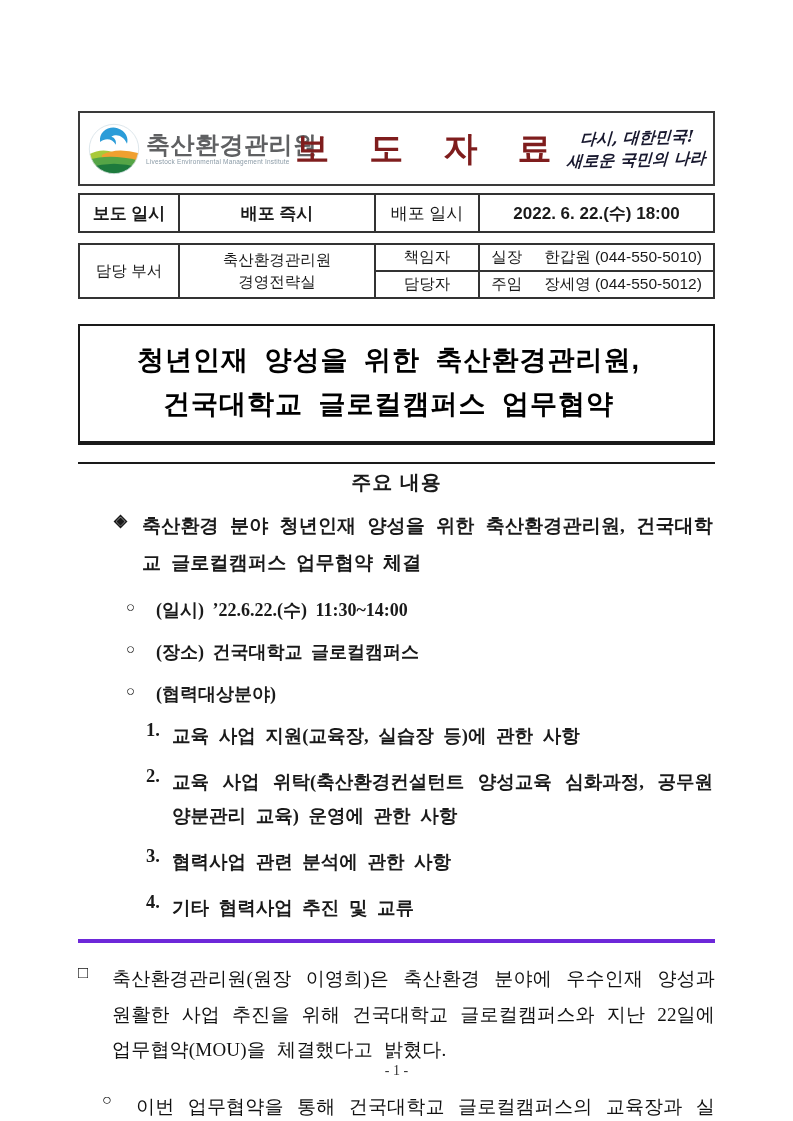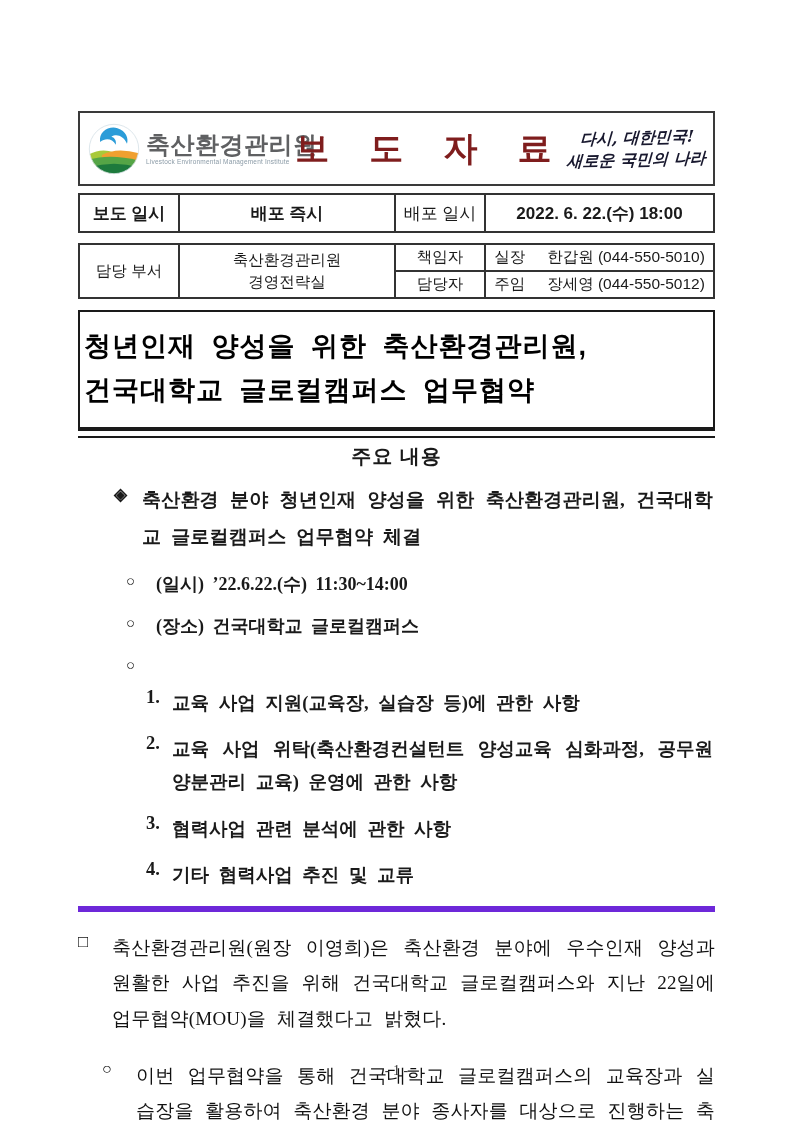--- a/index.html
+++ b/index.html
@@ -54,53 +54,53 @@
 
   
   table { border-collapse: collapse; width: 100%; table-layout: fixed; }
   .info-table { margin-top: 7px; }
   .info-table td {
     border: 2px solid #333;
     text-align: center; vertical-align: middle;
     font-family: "Liberation Sans", sans-serif;
     height: 38px; font-size: 17px;
   }
-  .c1 { width: 100px; } .c2 { width: 216px; margin-top: 28px; } .c3 { width: 90px; }
+  .c1 { width: 100px; } .c2 { width: 196px; margin-top: 28px; } .c3 { width: 104px; }
   .bold { font-weight: bold; }
 
   .dept-table { margin-top: 10px; }
   .dept-table td {
     border: 2px solid #333;
     text-align: center; vertical-align: middle;
     font-family: "Liberation Sans", sans-serif;
     font-size: 15.5px; height: 27px;
   }
   .dept-lines { line-height: 1.45; }
   .contact-val { display: flex; justify-content: center; align-items: center; gap: 22px; white-space: nowrap; }
 
   
   .title-box {
-    margin-top: 11px;
+    margin-top: 25px;
     border: 2px solid #1a1a1a;
     border-bottom-width: 4px;
     padding: 13px 20px 15px 4px;
-    text-align: left;
+    text-align: center;
   }
   .title-line {
     font-family: "Liberation Sans", sans-serif;
     font-size: 27px; font-weight: bold; color: #000;
     letter-spacing: 1px; word-spacing: 7px; line-height: 1.62;
     white-space: nowrap;
   }
 
   
   .summary {
-    margin-top: 5px;
+    margin-top: 17px;
     border-top: 2px solid #1a1a1a;
-    border-bottom: 6px solid #6d28d9;
+    border-bottom: 4px solid #6d28d9;
     padding: 5px 2px 14px 2px;
   }
   .summary-heading {
     text-align: center;
     font-family: "Liberation Sans", sans-serif;
     font-size: 20px; font-weight: bold; letter-spacing: 1px;
   }
   .s-row { display: flex; align-items: flex-start; font-weight: bold; }
   .diamond-row { margin-top: 12px; font-size: 19px; padding-left: 34px; }
   .diamond-row .marker { width: 28px; flex: 0 0 auto; font-size: 17px; padding-top: 2px; }
@@ -222,20 +222,21 @@
     <div class="s-row circle-row">
       <span class="marker">○</span>
       <span class="txt">(일시) ’22.6.22.(수) 11:30~14:00</span>
     </div>
     <div class="s-row circle-row">
       <span class="marker">○</span>
       <span class="txt">(장소) 건국대학교 글로컬캠퍼스</span>
     </div>
     <div class="s-row circle-row">
       <span class="marker">○</span>
+      <span class="txt">(협력대상분야)</span>
     </div>
 
     <div class="s-row num-row">
       <span class="marker">1.</span>
       <span class="txt">교육 사업 지원(교육장, 실습장 등)에 관한 사항</span>
     </div>
     <div class="s-row num-row">
       <span class="marker">2.</span>
       <span class="txt">교육 사업 위탁(축산환경컨설턴트 양성교육 심화과정, 공무원 양분관리 교육) 운영에 관한 사항</span>
     </div>

